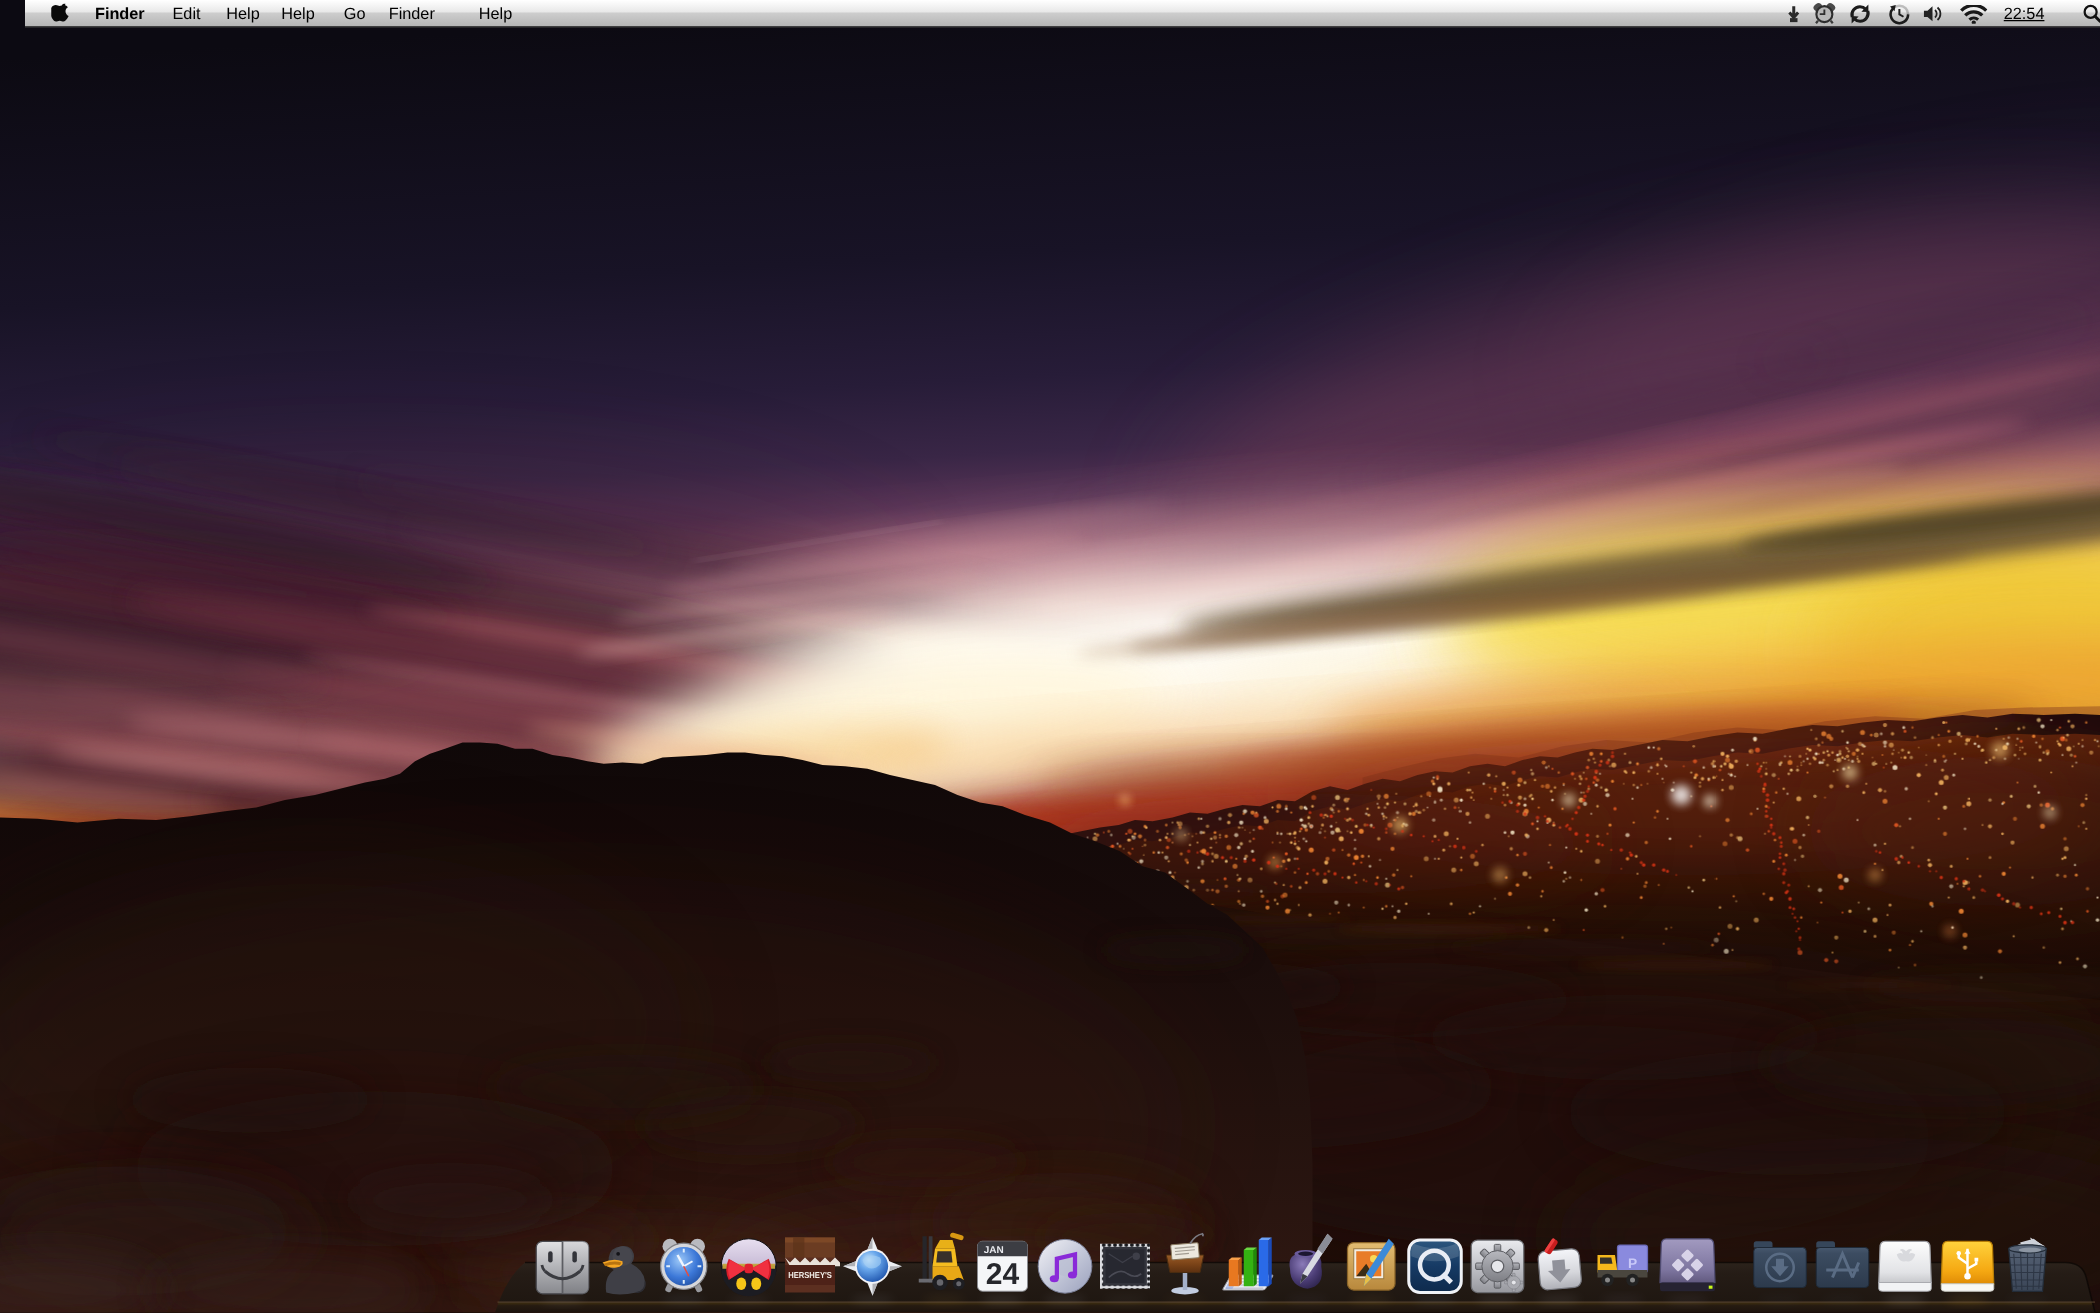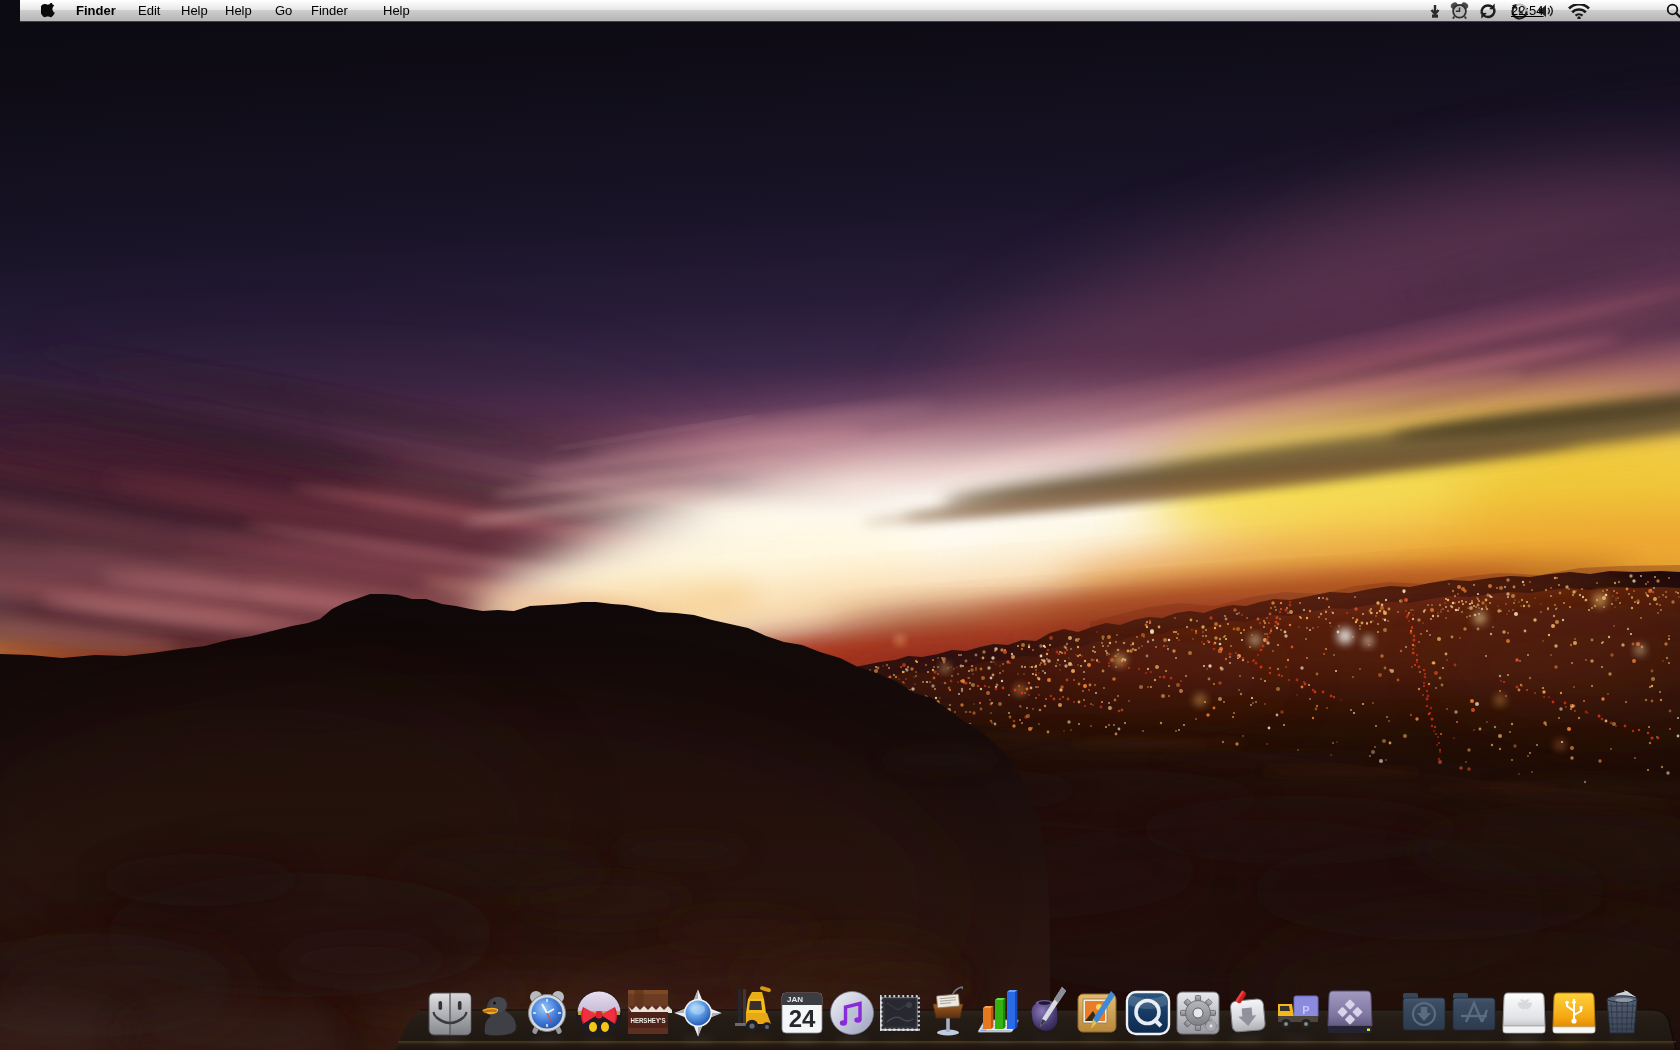--- a/index.html
+++ b/index.html
@@ -1,18 +1,18 @@
 <!DOCTYPE html>
 <html><head><meta charset="utf-8"><style>
 html,body{margin:0;padding:0;width:1680px;height:1050px;overflow:hidden;background:#000;font-family:"Liberation Sans",sans-serif;}
 #wall{position:absolute;top:0;left:0;}
 #menubar{position:absolute;top:0;left:0;width:1680px;height:22px;background:linear-gradient(#ffffff,#e8e8e8 45%,#cdcdcd 50%,#b5b5b5);border-bottom:1px solid #414141;box-sizing:border-box;margin-left:20px;}
 .mi{position:absolute;top:0;height:22px;line-height:21px;font-size:13px;color:#000;}
 .mb{font-weight:bold;}
-#clock{position:absolute;top:0;height:22px;line-height:21px;font-size:13px;color:#000;left:1491px;text-decoration:underline;}
+#clock{position:absolute;top:0;height:22px;line-height:21px;font-size:13px;color:#000;left:1583px;text-decoration:underline;}
 </style></head><body>
 <svg id="wall" width="1680" height="1050" viewBox="0 0 1680 1050" xmlns="http://www.w3.org/2000/svg">
 <defs>
 <linearGradient id="skyg" gradientUnits="userSpaceOnUse" x1="840" y1="0" x2="899" y2="1050">
 <stop offset="0" stop-color="#0c0a12"></stop>
 <stop offset="0.19" stop-color="#181326"></stop>
 <stop offset="0.285" stop-color="#271c38"></stop>
 <stop offset="0.342" stop-color="#392646"></stop>
 <stop offset="0.38" stop-color="#573355"></stop>
 <stop offset="0.408" stop-color="#854c66"></stop>

